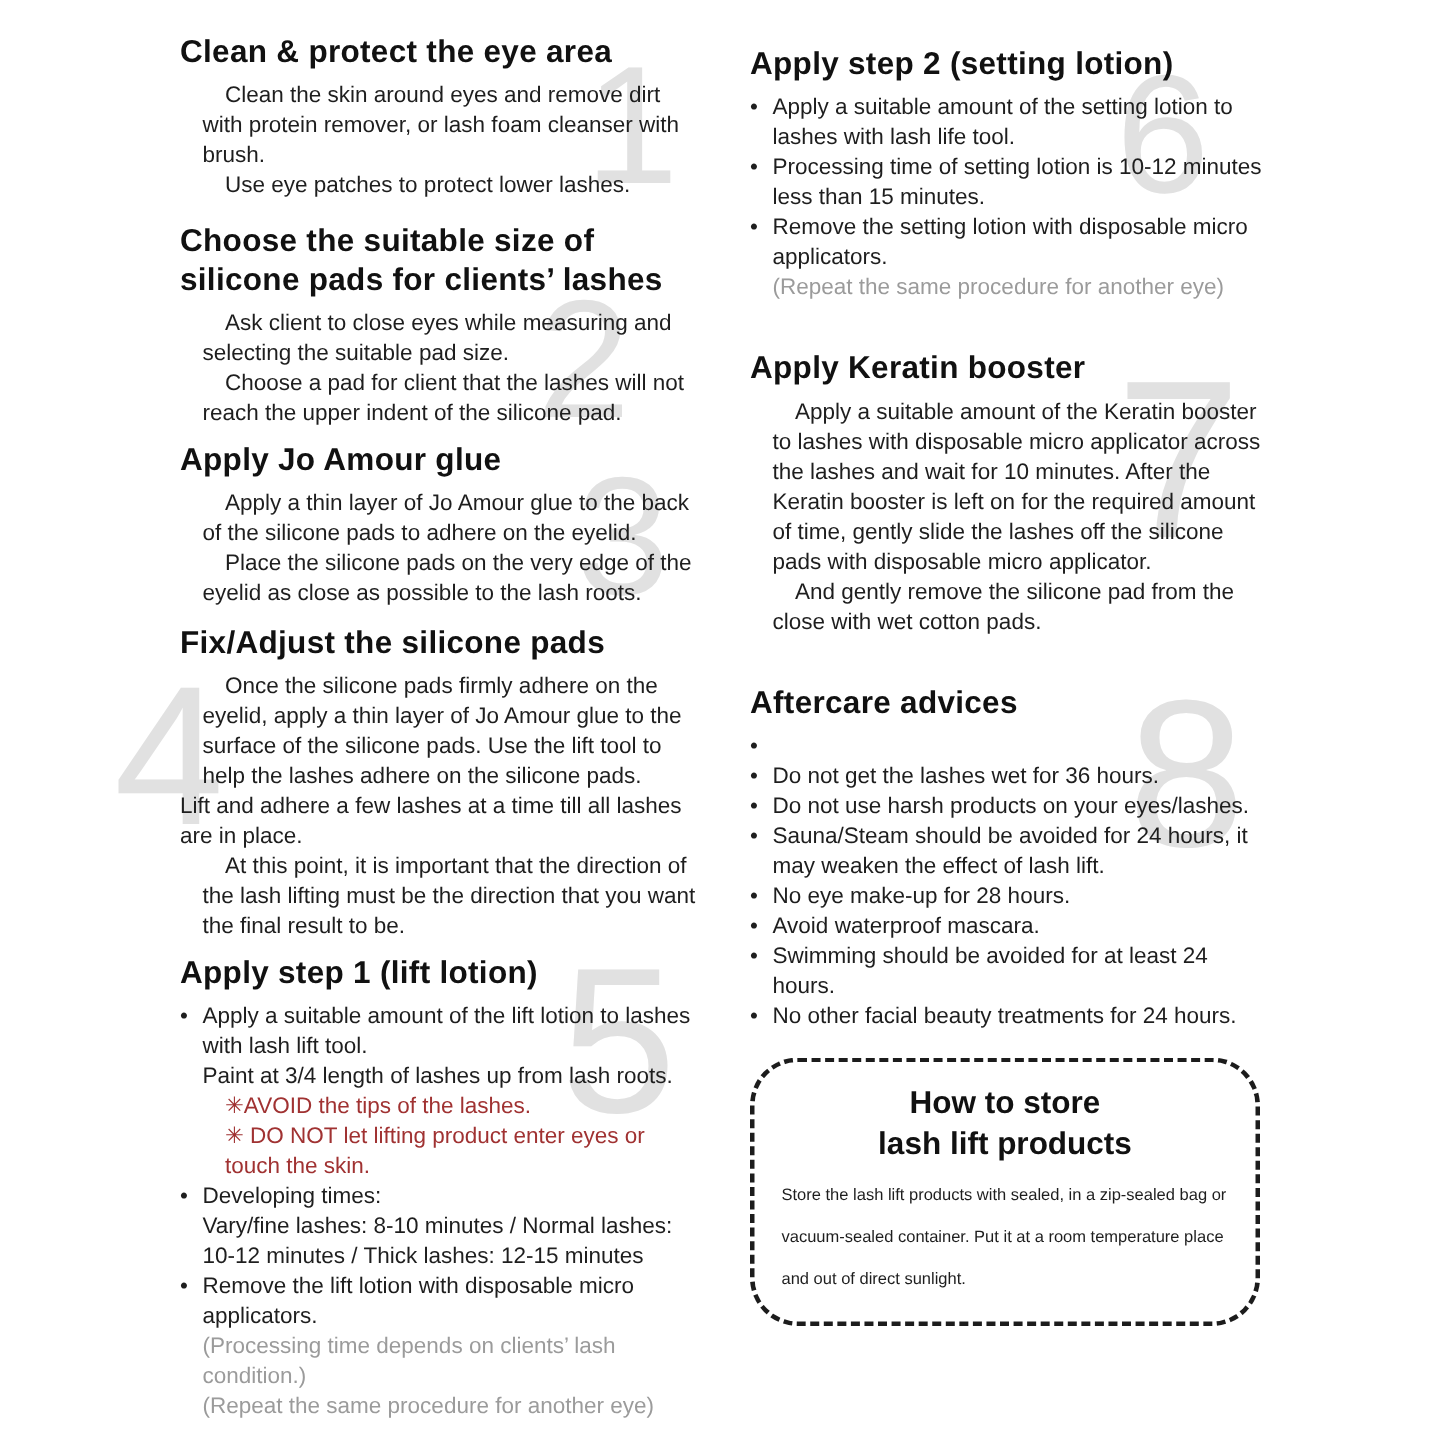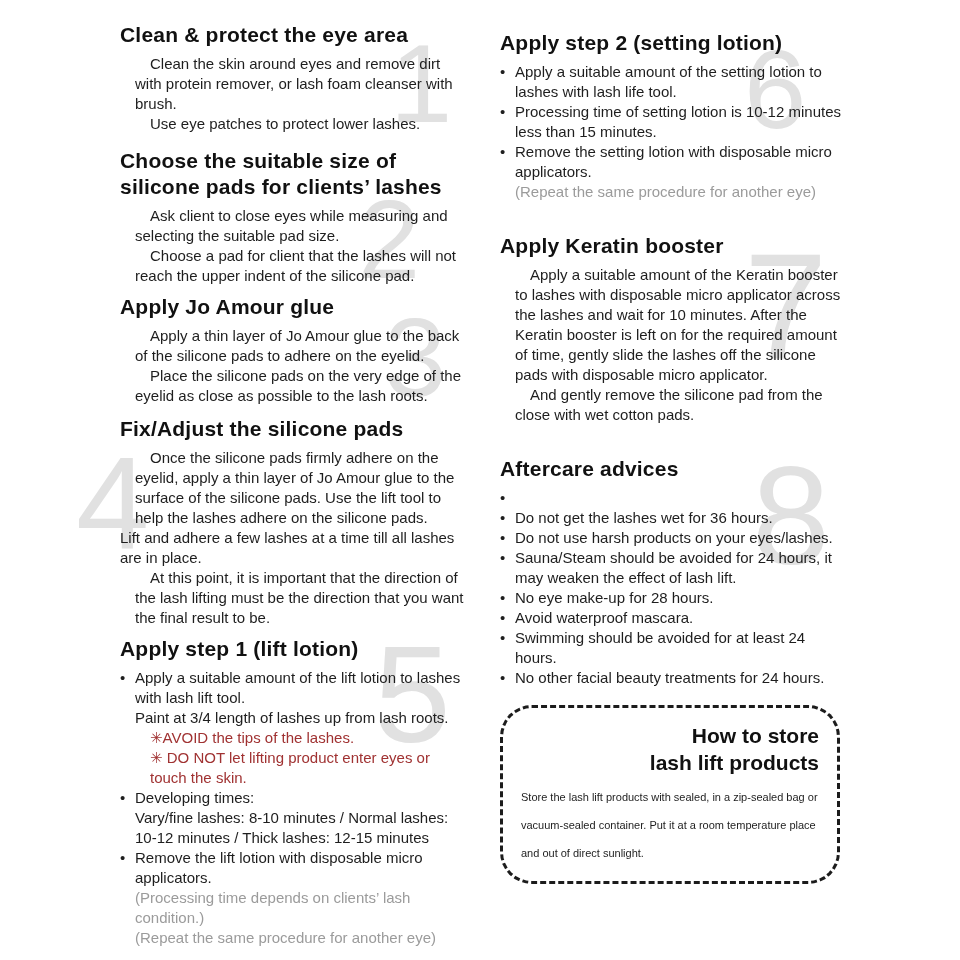--- a/index.html
+++ b/index.html
@@ -61,21 +61,21 @@
   .storage-box {
     position:relative; z-index:1;
     width:340px;
     border:3px dashed #1c1c1c;
     border-radius:32px;
     padding:14px 18px 14px;
     background:#ffffff;
   }
   .storage-title {
     font-size:21px; line-height:27px; font-weight:bold;
-    text-align:right; color:var(--heading,#111111);
+    text-align:center; color:var(--heading,#111111);
     margin-bottom:7px;
   }
   .storage-body { font-size:11px; line-height:28px; }
 </style>
 </head>
 <body style="background: rgb(255, 255, 255);">
 
 <div class="page">
   <div class="col col-left">
     <div>

